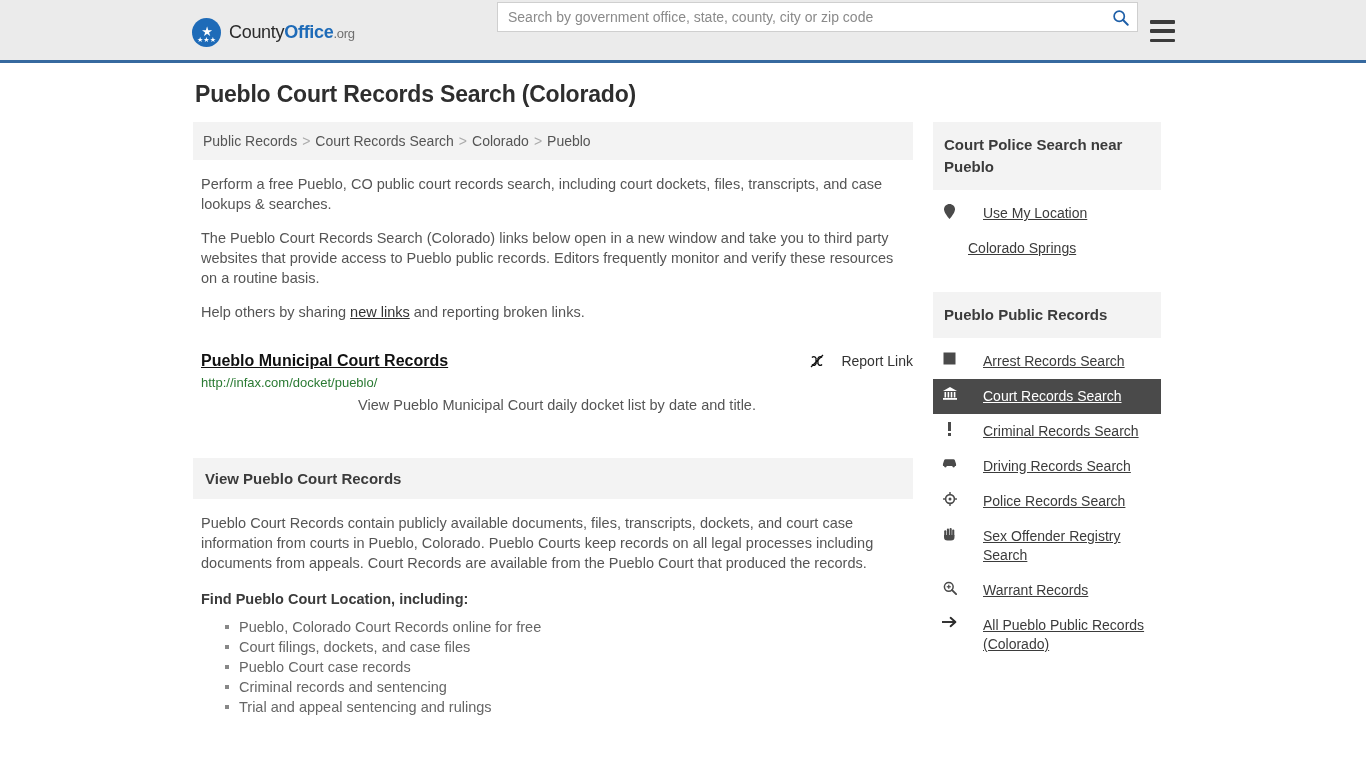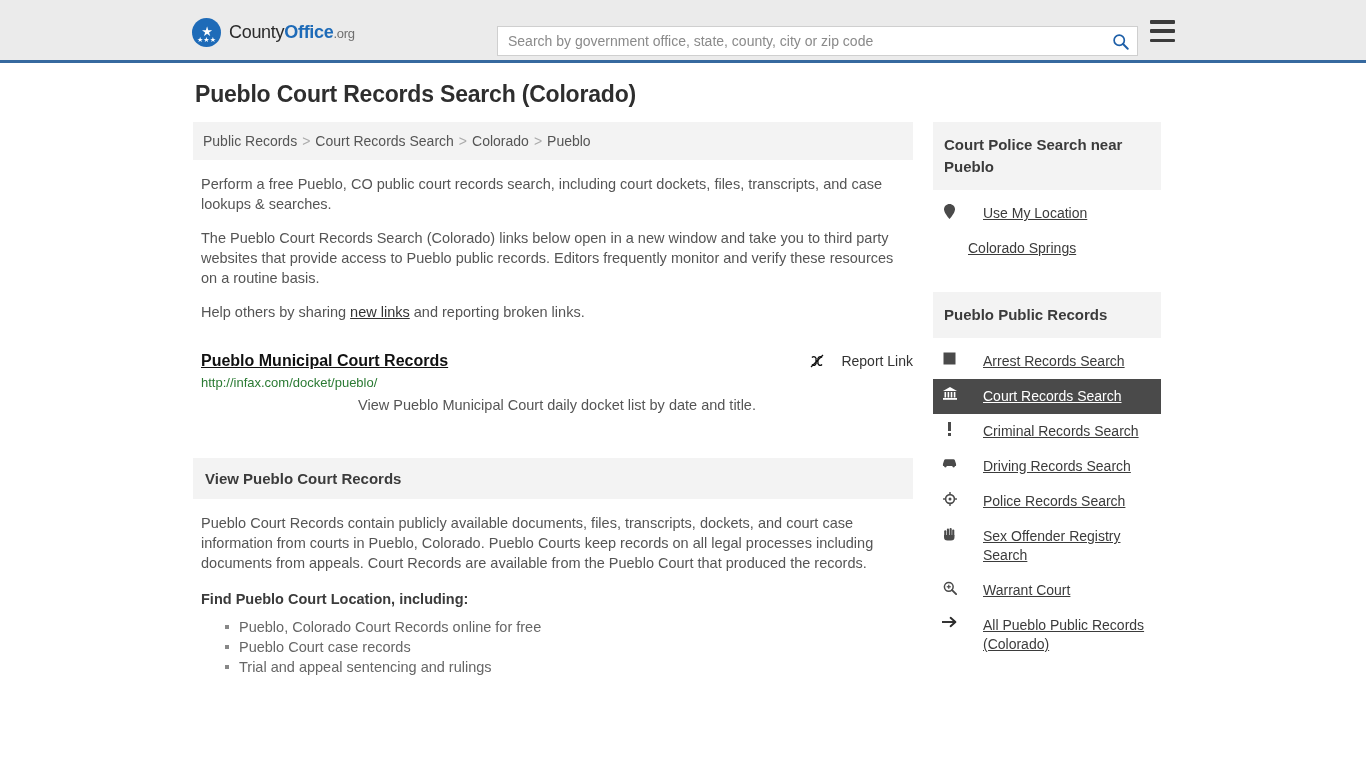--- a/index.html
+++ b/index.html
@@ -38,21 +38,21 @@
     color: #ffffff; font-size: 7px; line-height: 7px;
     letter-spacing: 0px;
   }
   .logo-text { font-size: 18px; letter-spacing: -0.3px; }
   .logo-text .c1 { color: #2b2b2b; }
   .logo-text .c2 { color: #1e6bb8; font-weight: bold; }
   .logo-text .c3 { color: #6f6f6f; font-size: 13px; }
 
   .search-box {
     position: absolute;
-    left: 497px; top: 26px;
+    left: 497px; top: 2px;
     width: 641px; height: 30px;
     background: #ffffff;
     border: 1px solid #cfcfcf;
     display: flex; align-items: center;
   }
   .search-input {
     flex: 1; height: 100%;
     border: 0; outline: none;
     padding: 0 10px;
     font-size: 14px; color: #333;
@@ -230,21 +230,23 @@
           <div class="link-url">http://infax.com/docket/pueblo/</div>
           <div class="link-desc">View Pueblo Municipal Court daily docket list by date and title.</div>
         </div>
 
         <div class="sec-head">View Pueblo Court Records</div>
         <div class="sec-body">
           <p class="para" style="margin-left:0;">Pueblo Court Records contain publicly available documents, files, transcripts, dockets, and court case information from courts in Pueblo, Colorado. Pueblo Courts keep records on all legal processes including documents from appeals. Court Records are available from the Pueblo Court that produced the records.</p>
           <div class="sub-head">Find Pueblo Court Location, including:</div>
           <ul class="bullets">
             <li>Pueblo, Colorado Court Records online for free</li>
+            <li>Court filings, dockets, and case files</li>
             <li>Pueblo Court case records</li>
+            <li>Criminal records and sentencing</li>
             <li>Trial and appeal sentencing and rulings</li>
           </ul>
         </div>
       </div>
 
       <div class="side-col">
 
         <div class="side-head">Court Police Search near Pueblo</div>
         <div class="side-list">
           <div class="side-item">
@@ -337,21 +339,21 @@
 
           <div class="side-item">
             <span class="ico">
               <svg width="14" height="14" viewBox="0 0 16 16">
                 <circle cx="6.6" cy="6.6" r="5" fill="none" stroke="#4a4a4a" stroke-width="1.7"></circle>
                 <line x1="4.3" y1="6.6" x2="8.9" y2="6.6" stroke="#4a4a4a" stroke-width="1.4"></line>
                 <line x1="6.6" y1="4.3" x2="6.6" y2="8.9" stroke="#4a4a4a" stroke-width="1.4"></line>
                 <line x1="10.4" y1="10.4" x2="15" y2="15" stroke="#4a4a4a" stroke-width="2.2" stroke-linecap="round"></line>
               </svg>
             </span>
-            <a href="#">Warrant Court</a>
+            <a href="#">Warrant Records</a>
           </div>
 
           <div class="side-item">
             <span class="ico">
               <svg width="15" height="12" viewBox="0 0 15 12">
                 <line x1="0" y1="6" x2="12.5" y2="6" stroke="#2b2b2b" stroke-width="1.9"></line>
                 <polyline points="8.6,1.8 13.4,6 8.6,10.2" fill="none" stroke="#2b2b2b" stroke-width="1.9" stroke-linecap="round" stroke-linejoin="round"></polyline>
               </svg>
             </span>
             <a href="#">All Pueblo Public Records (Colorado)</a>

